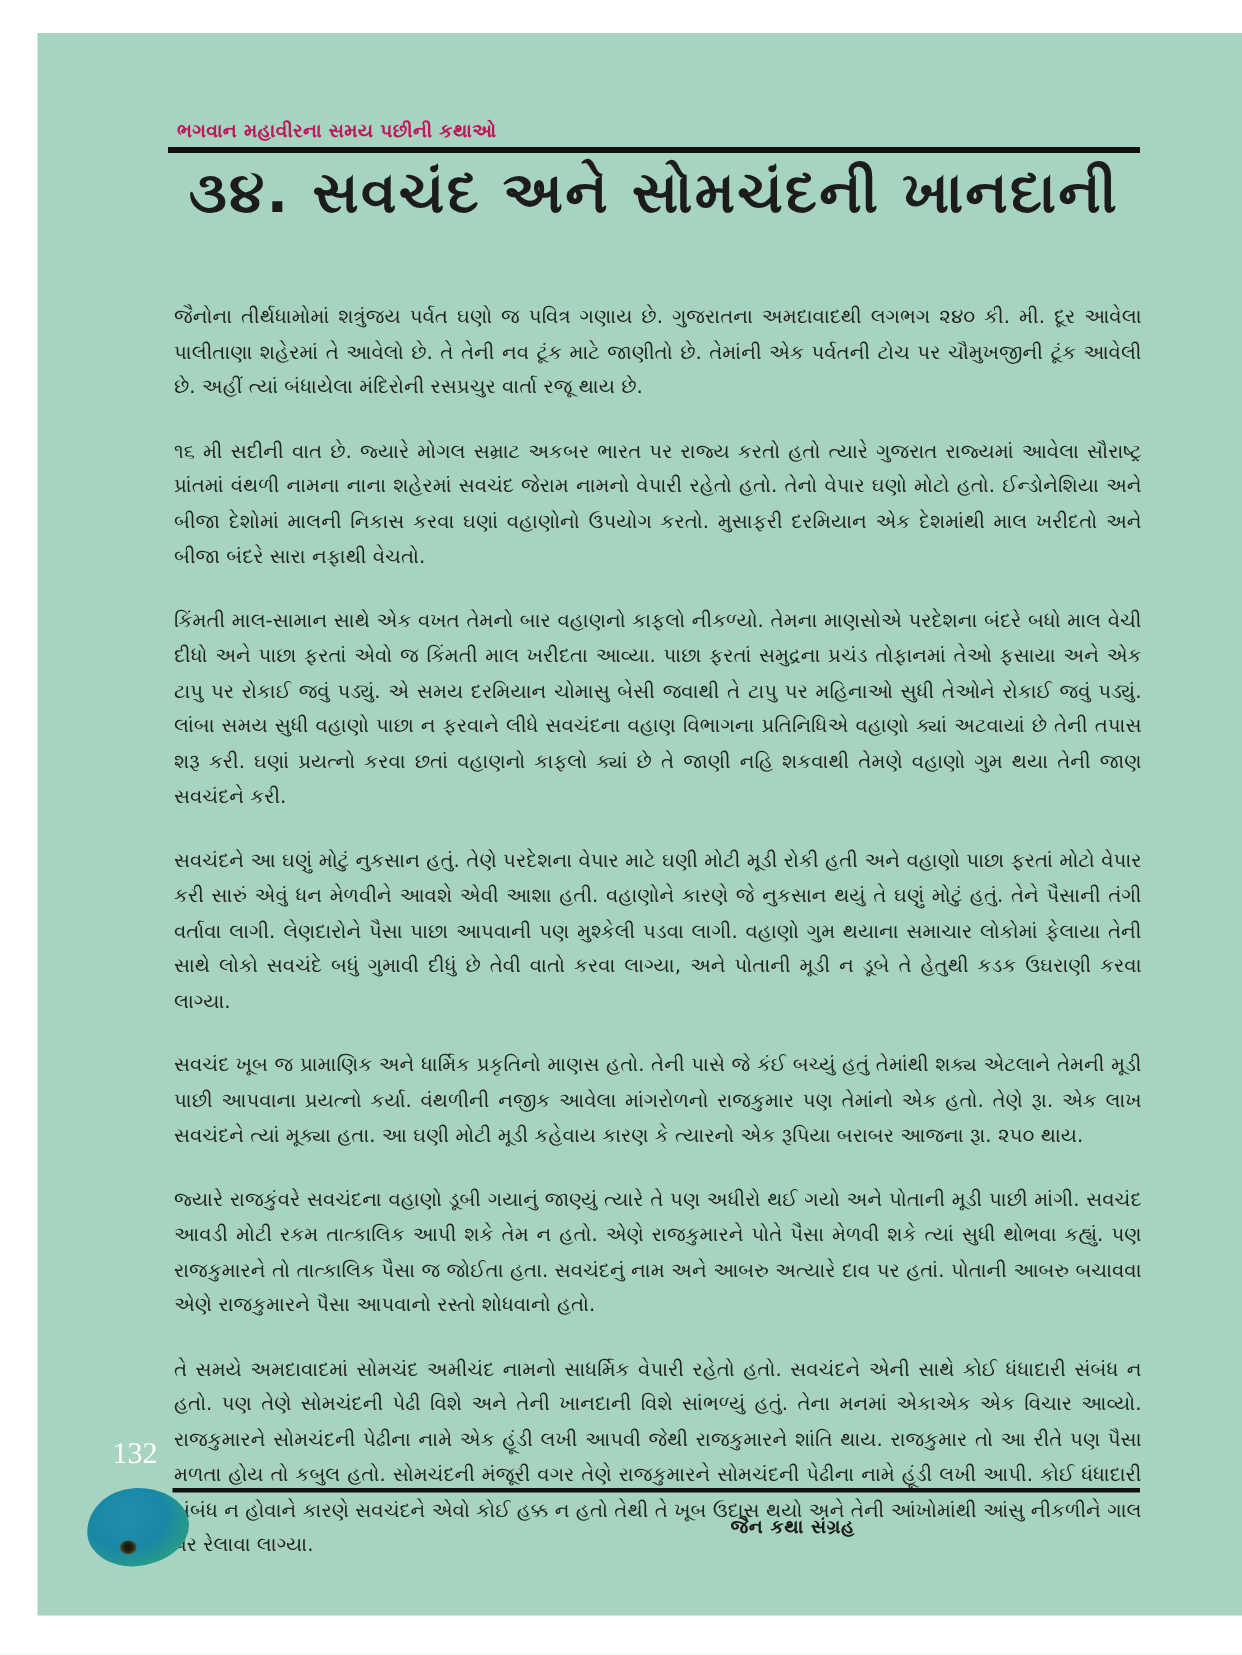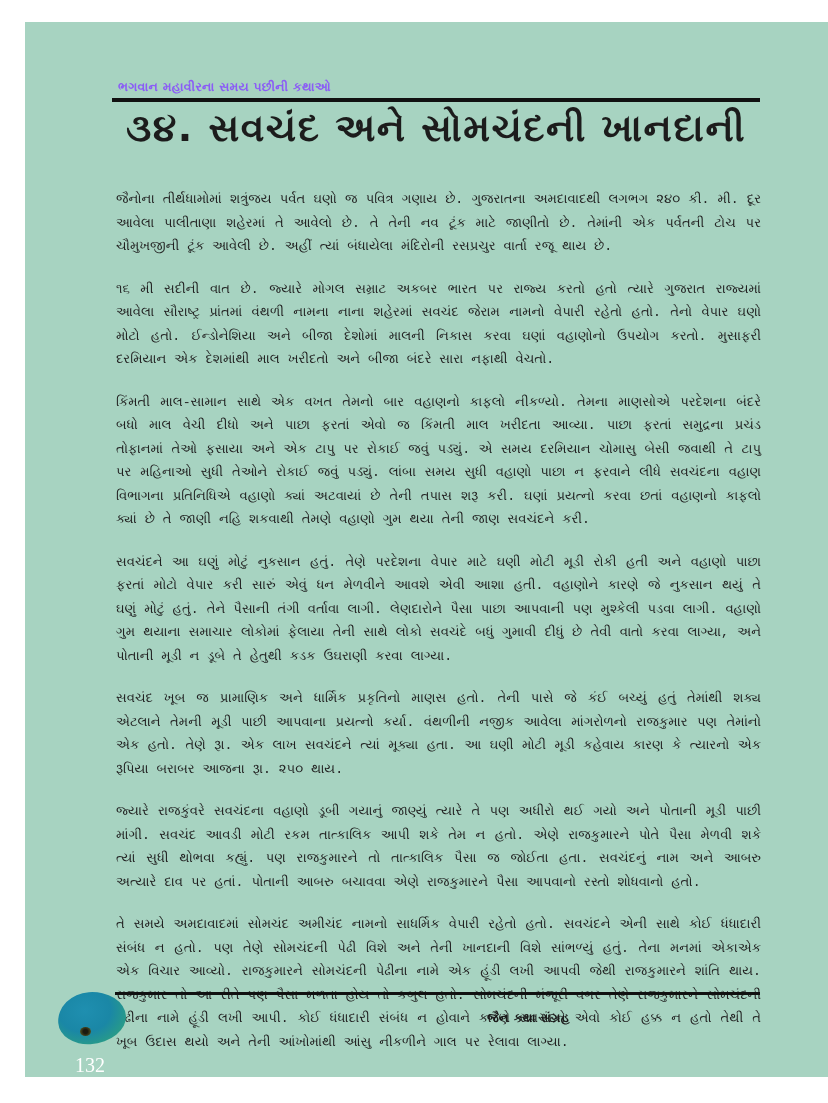--- a/index.html
+++ b/index.html
@@ -21,21 +21,21 @@
       width: 803px;
       height: 1055px;
       background: #a7d3c1;
     }
     .running-head {
       position: absolute;
       left: 118px;
       top: 79px;
       font-size: 12.5px;
       font-weight: bold;
-      color: #8b5cf6;
+      color: #be185d;
       letter-spacing: 0.2px;
       white-space: nowrap;
     }
     .rule-top {
       position: absolute;
       left: 112px;
       top: 98px;
       width: 648px;
       height: 4px;
       background: #111111;
@@ -48,23 +48,22 @@
       text-align: center;
       font-size: 38px;
       font-weight: bold;
       color: #1c1c1c;
       letter-spacing: 1.5px;
       white-space: nowrap;
     }
     .body-text {
       position: absolute;
       left: 116px;
-      top: 188px;
+      top: 200px;
       width: 645px;
-      font-family: Liberation Mono, monospace;
     }
     .para {
       margin: 0 0 19px 0;
       font-size: 13.2px;
       line-height: 23.5px;
       color: #222222;
       text-align: justify;
       text-align-last: left;
     }
     .rule-bottom {
@@ -90,21 +89,21 @@
       left: 80px;
       top: 1027px;
       width: 11px;
       height: 9px;
       border-radius: 50%;
       background: radial-gradient(circle, #1b1b10 30%, #6b6b2a 100%);
     }
     .page-number {
       position: absolute;
       left: 68px;
-      top: 1054px;
+      top: 958px;
       width: 44px;
       text-align: center;
       font-family: "Liberation Serif", serif;
       font-size: 20px;
       color: #ffffff;
     }
     .footer-title {
       position: absolute;
       left: 330px;
       top: 1010px;

